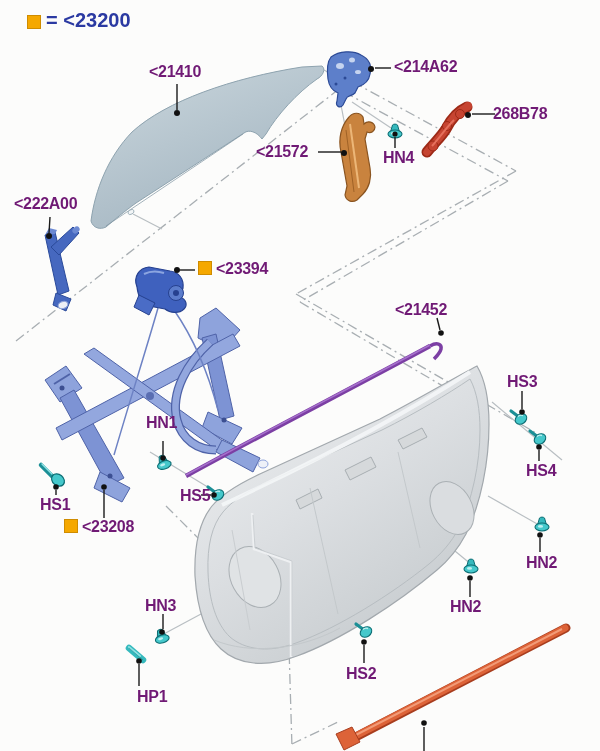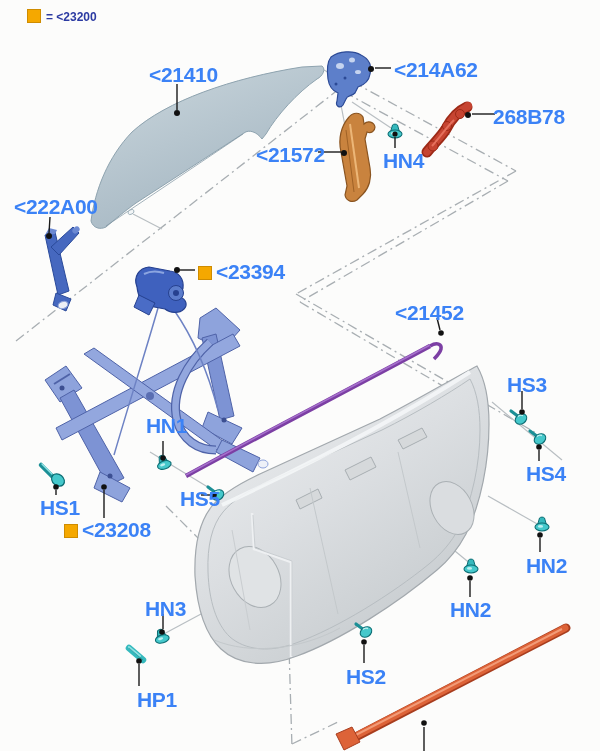--- a/index.html
+++ b/index.html
@@ -1,23 +1,23 @@
 <!DOCTYPE html>
 <html><head>
 <meta charset="utf-8">
 <style>
   html,body{margin:0;padding:0;background:#ffffff;}
   .stage{position:relative;width:600px;height:751px;background:#fcfcfb;overflow:hidden;
          font-family:"Liberation Sans",sans-serif;}
   svg{position:absolute;left:0;top:0;}
-  .lbl{position:absolute;font-weight:bold;font-size:21px;color:#3b82f6;
+  .lbl{position:absolute;font-weight:bold;font-size:16px;color:#701a75;
        white-space:nowrap;letter-spacing:-0.3px;line-height:1;cursor:pointer;}
   .sq{display:inline-block;width:12px;height:12px;background:#f5a800;
       border:1px solid #cf8c00;margin-right:4px;vertical-align:-1px;}
-  .legend{position:absolute;left:27px;top:9px;font-weight:bold;font-size:12px;
+  .legend{position:absolute;left:27px;top:9px;font-weight:bold;font-size:20px;
           color:#2b3aa2;white-space:nowrap;}
   .legend .sq{margin-right:5px;vertical-align:-2px;}
 </style>
 </head>
 <body>
 
 <div class="stage">
 
 <svg width="600" height="751" viewBox="0 0 600 751">
   <defs>

